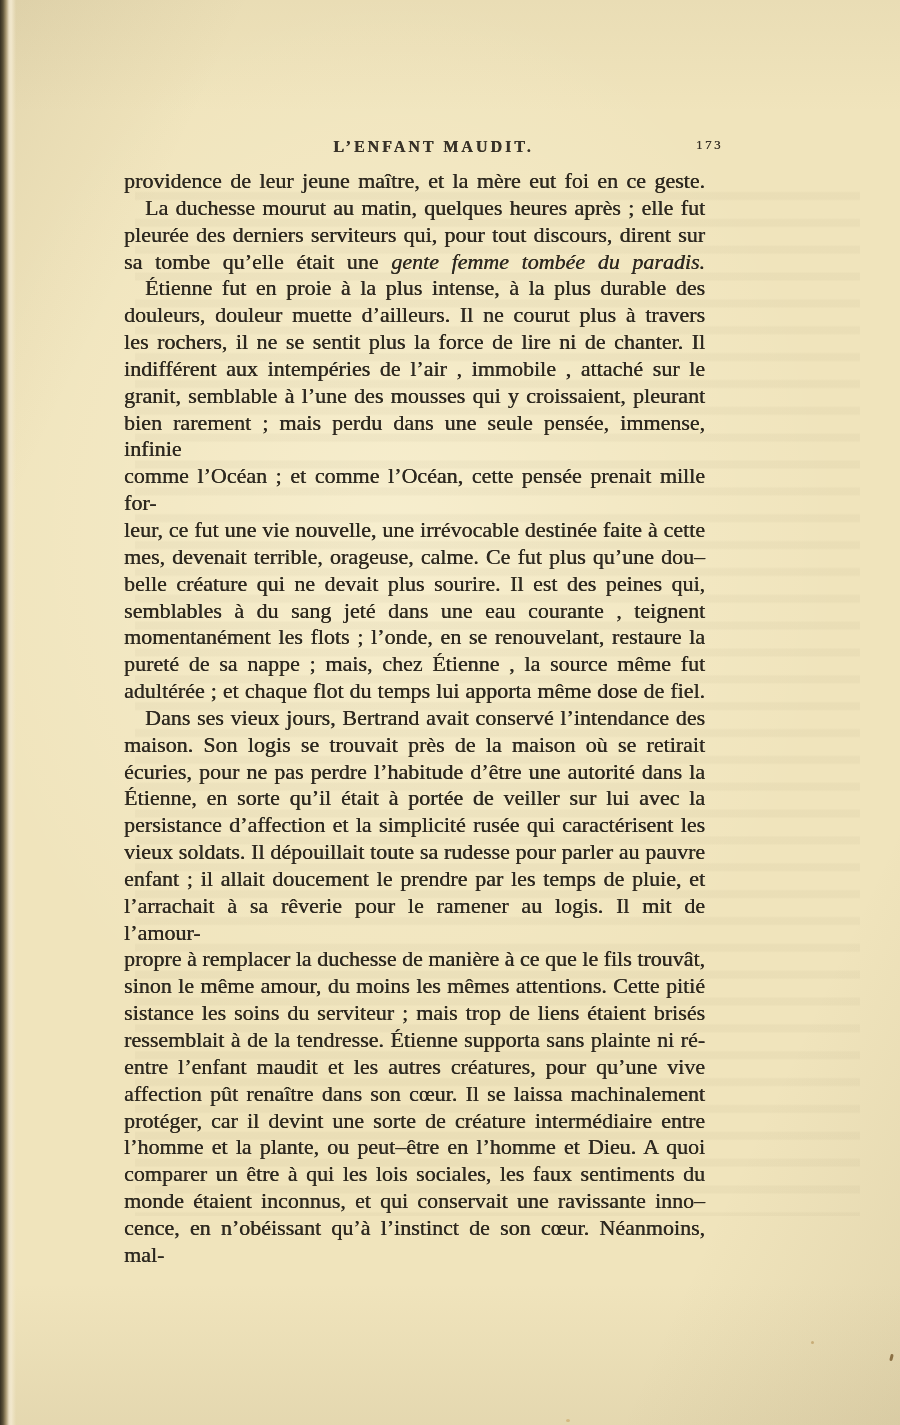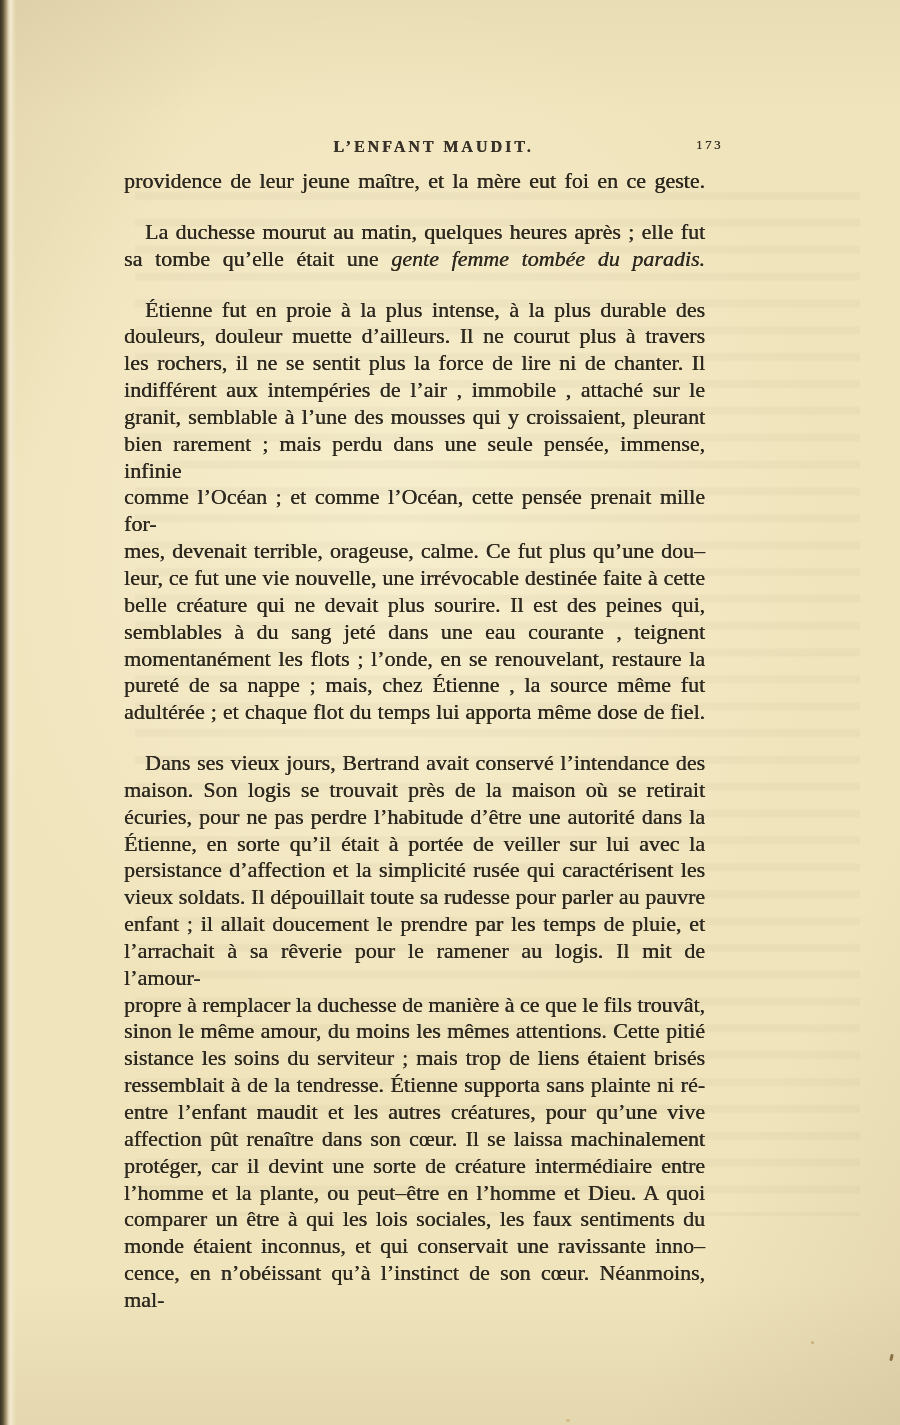--- a/index.html
+++ b/index.html
@@ -59,21 +59,21 @@
     text-shadow: 0.3px 0 currentColor;
   }
   .body-text {
     position: absolute; left: 124px; top: 168px; width: 581px;
     font-size: 22px; line-height: 26.85px;
     color: var(--ink);
     text-shadow: 0.35px 0 currentColor;
   }
   .line { min-height: 26.85px; }
   .line.j { text-align: justify; text-align-last: justify; }
-  .line.indent { text-indent: 21px; margin-top: 24px; }
+  .line.indent { text-indent: 21px; }
   .line.loose { word-spacing: 4.5px; }
   .it { font-style: italic; }
   
   .speck { position: absolute; pointer-events: none; }
   .speck-a { left: 890px; top: 1354px; width: 3px; height: 7px; background: #7d5f33; border-radius: 2px; transform: rotate(14deg); opacity: .85; }
   .speck-b { left: 811px; top: 1341px; width: 3px; height: 3px; background: #b08a4a; border-radius: 50%; opacity: .55; }
   .speck-c { left: 566px; top: 1419px; width: 4px; height: 3px; background: #c49a55; border-radius: 50%; opacity: .5; }
 </style>
 </head>
 <body>
@@ -83,30 +83,31 @@
 <div class="ghosting"></div>
 
 <div class="running-head">
   <span class="head-title">L’ENFANT MAUDIT.</span>
   <span class="folio">173</span>
 </div>
 
 <div class="body-text">
     <div class="line j"><span>providence de leur jeune maître, et la mère eut foi en ce geste.</span></div>
     <div class="line j indent"><span>La duchesse mourut au matin, quelques heures après ; elle fut</span></div>
+    <div class="line j"><span>pleurée des derniers serviteurs qui, pour tout discours, dirent sur</span></div>
     <div class="line j"><span>sa tombe qu’elle était une </span><span class="it">gente femme tombée du paradis.</span></div>
     <div class="line j indent"><span>Étienne fut en proie à la plus intense, à la plus durable des</span></div>
     <div class="line j"><span>douleurs, douleur muette d’ailleurs. Il ne courut plus à travers</span></div>
     <div class="line j"><span>les rochers, il ne se sentit plus la force de lire ni de chanter. Il</span></div>
     <div class="line j"><span>indifférent aux intempéries de l’air , immobile , attaché sur le</span></div>
     <div class="line j"><span>granit, semblable à l’une des mousses qui y croissaient, pleurant</span></div>
     <div class="line j"><span>bien rarement ; mais perdu dans une seule pensée, immense, infinie</span></div>
     <div class="line j"><span>comme l’Océan ; et comme l’Océan, cette pensée prenait mille for-</span></div>
+    <div class="line j"><span>leur, ce fut une vie nouvelle, une irrévocable destinée faite à cette</span></div>
     <div class="line j"><span>mes, devenait terrible, orageuse, calme. Ce fut plus qu’une dou–</span></div>
-    <div class="line j"><span>leur, ce fut une vie nouvelle, une irrévocable destinée faite à cette</span></div>
     <div class="line j"><span>belle créature qui ne devait plus sourire. Il est des peines qui,</span></div>
     <div class="line j"><span>semblables à du sang jeté dans une eau courante , teignent</span></div>
     <div class="line j"><span>momentanément les flots ; l’onde, en se renouvelant, restaure la</span></div>
     <div class="line j"><span>pureté de sa nappe ; mais, chez Étienne , la source même fut</span></div>
     <div class="line j"><span>adultérée ; et chaque flot du temps lui apporta même dose de fiel.</span></div>
     <div class="line j indent"><span>Dans ses vieux jours, Bertrand avait conservé l’intendance des</span></div>
     <div class="line j"><span>maison. Son logis se trouvait près de la maison où se retirait</span></div>
     <div class="line j"><span>écuries, pour ne pas perdre l’habitude d’être une autorité dans la</span></div>
     <div class="line j"><span>Étienne, en sorte qu’il était à portée de veiller sur lui avec la</span></div>
     <div class="line j"><span>persistance d’affection et la simplicité rusée qui caractérisent les</span></div>

